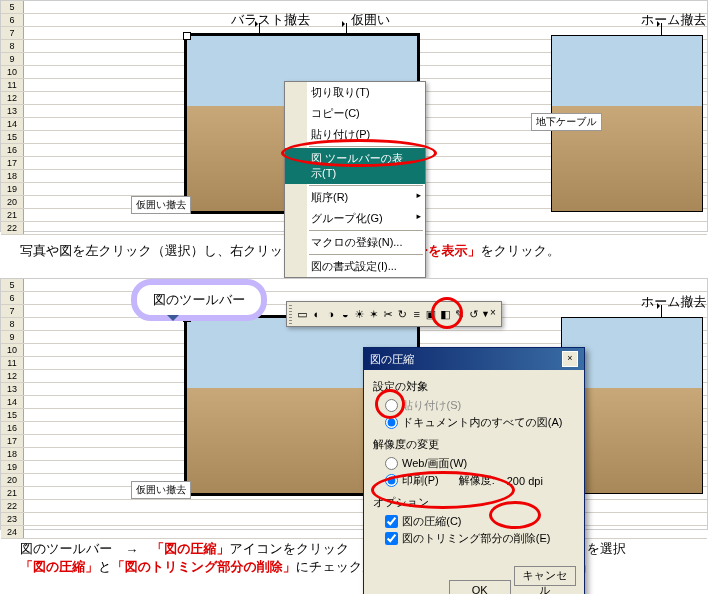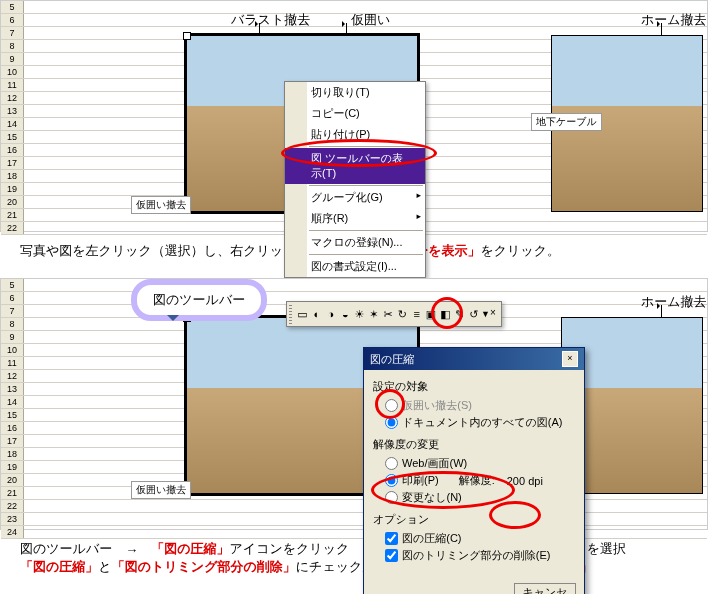--- a/index.html
+++ b/index.html
@@ -12,21 +12,21 @@
 .photo { position:absolute; background:linear-gradient(180deg,#b8d4e8 0%,#b8d4e8 40%,#c8a878 40%,#a88858 100%); border:1px solid #000; }
 .photo.sel { outline:2px solid #000; }
 .photo.sel::before,.photo.sel::after { content:""; position:absolute; width:6px; height:6px; background:#fff; border:1px solid #000; }
 .photo.sel::before { left:-4px; top:-4px; }
 .photo.sel::after { right:-4px; bottom:-4px; }
 .caption { position:absolute; font-size:10px; background:#fff; padding:1px 4px; border:1px solid #999; }
 .label { position:absolute; font-size:13px; }
 .cmenu { position:absolute; background:#fff; border:1px solid #808080; box-shadow:2px 2px 4px rgba(0,0,0,.3); width:140px; }
 .cmenu .ib { height:100%; width:22px; background:#ece9d8; position:absolute; left:0; top:0; bottom:0; }
 .cmenu .mi { position:relative; padding:3px 14px 3px 26px; font-size:11px; cursor:default; }
-.cmenu .mi.hl { background:#4c1d95; color:#fff; }
+.cmenu .mi.hl { background:#0f766e; color:#fff; }
 .cmenu .sep { border-top:1px solid #aca899; margin:1px 2px 1px 24px; }
 .cmenu .arr::after { content:"▸"; position:absolute; right:4px; font-size:9px; }
 .redov { position:absolute; border:3px solid #e00; border-radius:50%; pointer-events:none; }
 .instr { margin:10px 20px 18px; font-size:13px; }
 .red { color:#d00; font-weight:bold; }
 .callout { position:absolute; border:6px solid #c4b5fd; background:#fff; border-radius:20px; padding:6px 16px; font-size:13px; }
 .callout::after { content:""; position:absolute; left:30px; bottom:-12px; border:6px solid transparent; border-top-color:#3b5998; }
 .toolbar { position:absolute; background:#ece9d8; border:1px solid #808080; box-shadow:2px 2px 4px rgba(0,0,0,.3); display:flex; align-items:center; padding:2px; }
 .toolbar .grip { width:5px; height:20px; background:repeating-linear-gradient(0deg,#888 0,#888 1px,transparent 1px,transparent 3px); margin-right:3px; }
 .toolbar button { width:18px; height:20px; border:1px solid transparent; background:none; font-size:11px; padding:0; margin:0 1px; cursor:pointer; }
@@ -104,22 +104,22 @@
   <div class="caption" style="left:530px; top:112px;">地下ケーブル</div>
 
   <div class="cmenu" style="left:283px; top:80px;">
    <div class="ib"></div>
    <div class="mi"><span>切り取り(T)</span></div>
    <div class="mi"><span>コピー(C)</span></div>
    <div class="mi"><span>貼り付け(P)</span></div>
    <div class="sep"></div>
    <div class="mi hl"><span>図 ツールバーの表示(T)</span></div>
    <div class="sep"></div>
+   <div class="mi arr"><span>順序(R)</span></div>
    <div class="mi arr"><span>グループ化(G)</span></div>
-   <div class="mi arr"><span>順序(R)</span></div>
    <div class="sep"></div>
    <div class="mi"><span>マクロの登録(N)...</span></div>
    <div class="sep"></div>
    <div class="mi"><span>図の書式設定(I)...</span></div>
   </div>
   <div class="redov" style="left:280px; top:138px; width:150px; height:22px;"></div>
  </div>
  <div class="instr">
   <span>写真や図を左クリック（選択）し、右クリックにて</span><span class="red">「図のツールバーを表示」</span><span>をクリック。</span>
  </div>
@@ -208,42 +208,38 @@
   <div class="dialog" style="left:362px; top:68px;">
    <div class="tb">
     <span>図の圧縮</span>
     <span class="xbtn">×</span>
    </div>
    <div class="body">
     <div class="grp">
      <div class="gt">設定の対象</div>
      <div class="opt">
               <input type="radio" style="">
-              <span style="color:#888">仮囲い撤去(S)</span>
+              <span style="color:#888">貼り付け(S)</span>
             </div>
      <div class="opt">
               <input type="radio" checked="" style="">
               <span>ドキュメント内のすべての図(A)</span>
             </div>
     </div>
     <div class="grp">
      <div class="gt">解像度の変更</div>
      <div class="opt">
               <input type="radio" style="">
               <span>Web/画面(W)</span>
             </div>
      <div class="opt">
               <input type="radio" checked="" style="">
               <span>印刷(P)</span>
        <span style="margin-left:16px">解像度:</span>
        <span style="margin-left:8px">200 dpi</span>
-            </div>
-     <div class="opt">
-              <input type="radio" style="">
-              <span>変更なし(N)</span>
             </div>
     </div>
     <div class="grp">
      <div class="gt">オプション</div>
      <div class="opt">
               <input type="checkbox" checked="" style="">
               <span>図の圧縮(C)</span>
             </div>
      <div class="opt">
               <input type="checkbox" checked="" style="">

